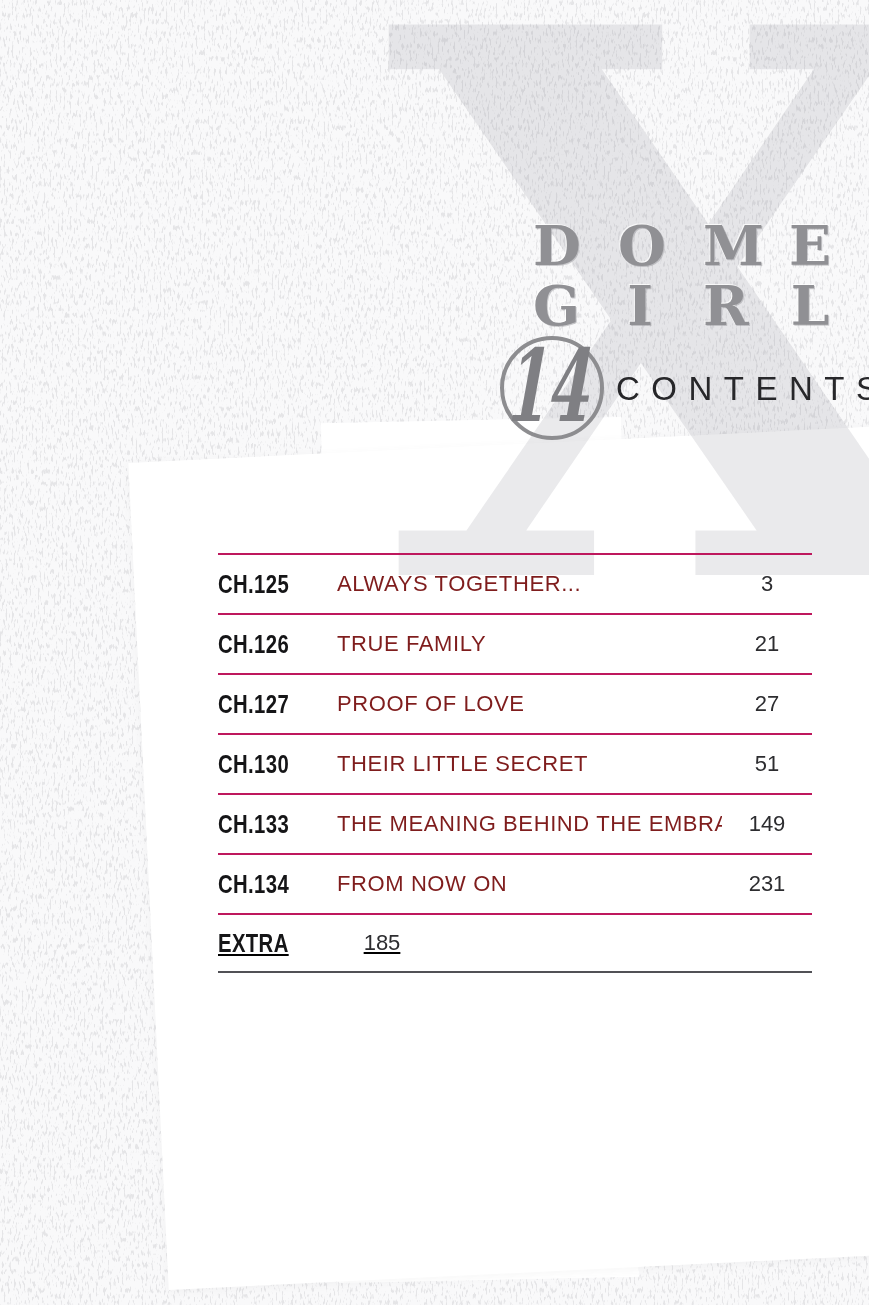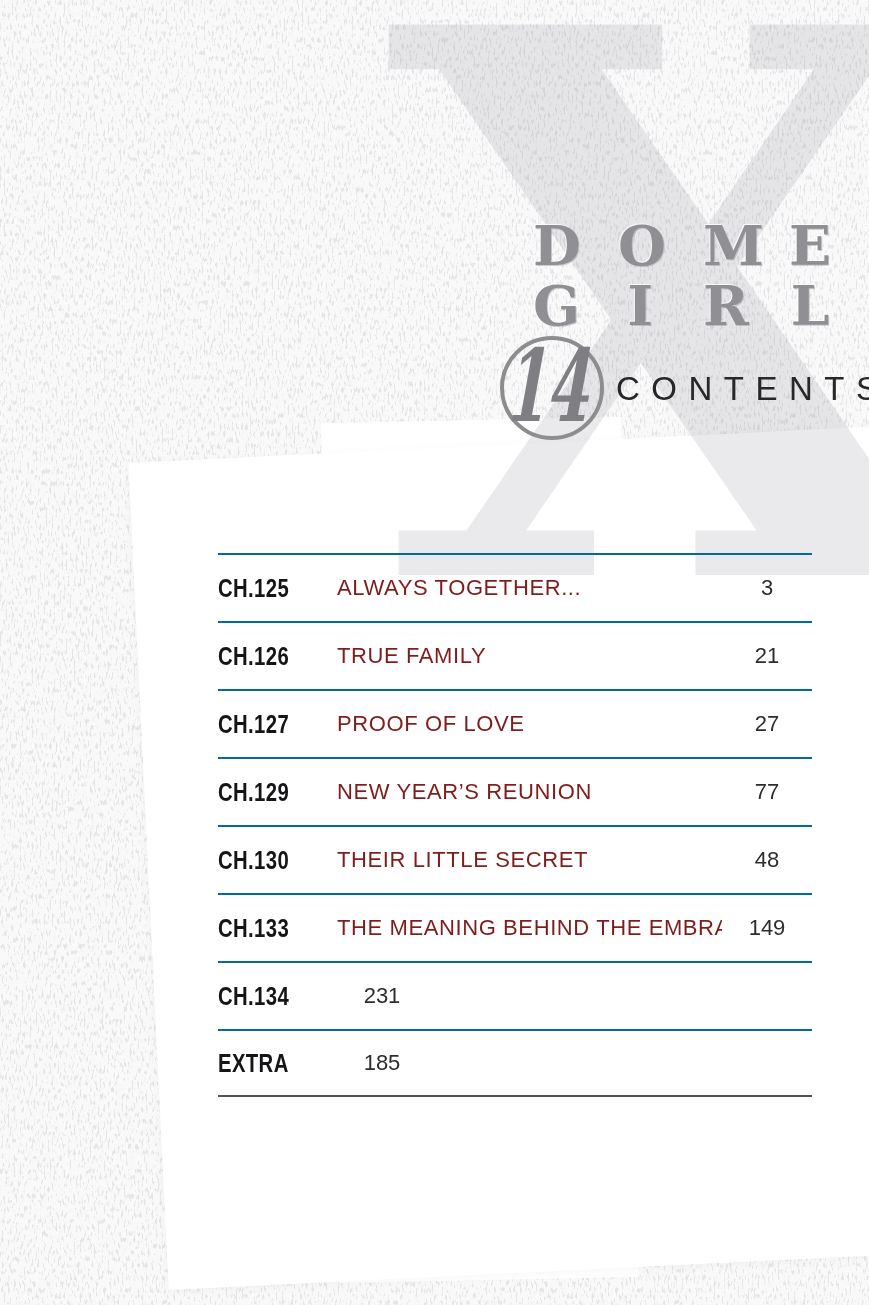--- a/index.html
+++ b/index.html
@@ -68,24 +68,24 @@
     color:#27272a;
     z-index:3;white-space:nowrap;
   }
   
   .toc{
     position:absolute;left:218px;top:553px;width:594px;
     z-index:4;
   }
   .row{
     display:flex;align-items:center;
-    height:68px;box-sizing:border-box;
-    border-top:2px solid #0369a1;
+    height:60px;box-sizing:border-box;
+    border-top:2px solid #be185d;
   }
-  .row:last-child{border-bottom:2px solid #515156;}
+  .row:last-child{border-bottom:2px solid #515156;text-decoration:underline;}
   .ch{
     width:119px;flex-shrink:0;
     font-weight:bold;font-size:26px;color:#151517;
     transform:scaleX(0.78);transform-origin:left center;
     white-space:nowrap;letter-spacing:0.5px;
   }
   .tt{
     flex:1;
     font-size:22px;letter-spacing:0.6px;color:#7f1d1d;
     white-space:nowrap;overflow:hidden;
@@ -150,42 +150,38 @@
       <span class="pg">21</span>
     </div>
 
     <div class="row">
       <span class="ch">CH.127</span>
       <span class="tt">PROOF OF LOVE</span>
       <span class="pg">27</span>
     </div>
 
 
-    <div class="row">
-      <span class="ch">CH.129</span>
-      <span class="tt">NEW YEAR’S REUNION</span>
-      <span class="pg">77</span>
-    </div>
 
     <div class="row">
       <span class="ch">CH.130</span>
       <span class="tt">THEIR LITTLE SECRET</span>
-      <span class="pg">48</span>
+      <span class="pg">51</span>
     </div>
 
 
 
     <div class="row">
       <span class="ch">CH.133</span>
       <span class="tt">THE MEANING BEHIND THE EMBRACE</span>
       <span class="pg">149</span>
     </div>
 
     <div class="row">
       <span class="ch">CH.134</span>
+      <span class="tt">FROM NOW ON</span>
       <span class="pg">231</span>
     </div>
 
     <div class="row">
       <span class="ch">EXTRA</span>
       <span class="pg">185</span>
     </div>
 
   </div>
 </div>

